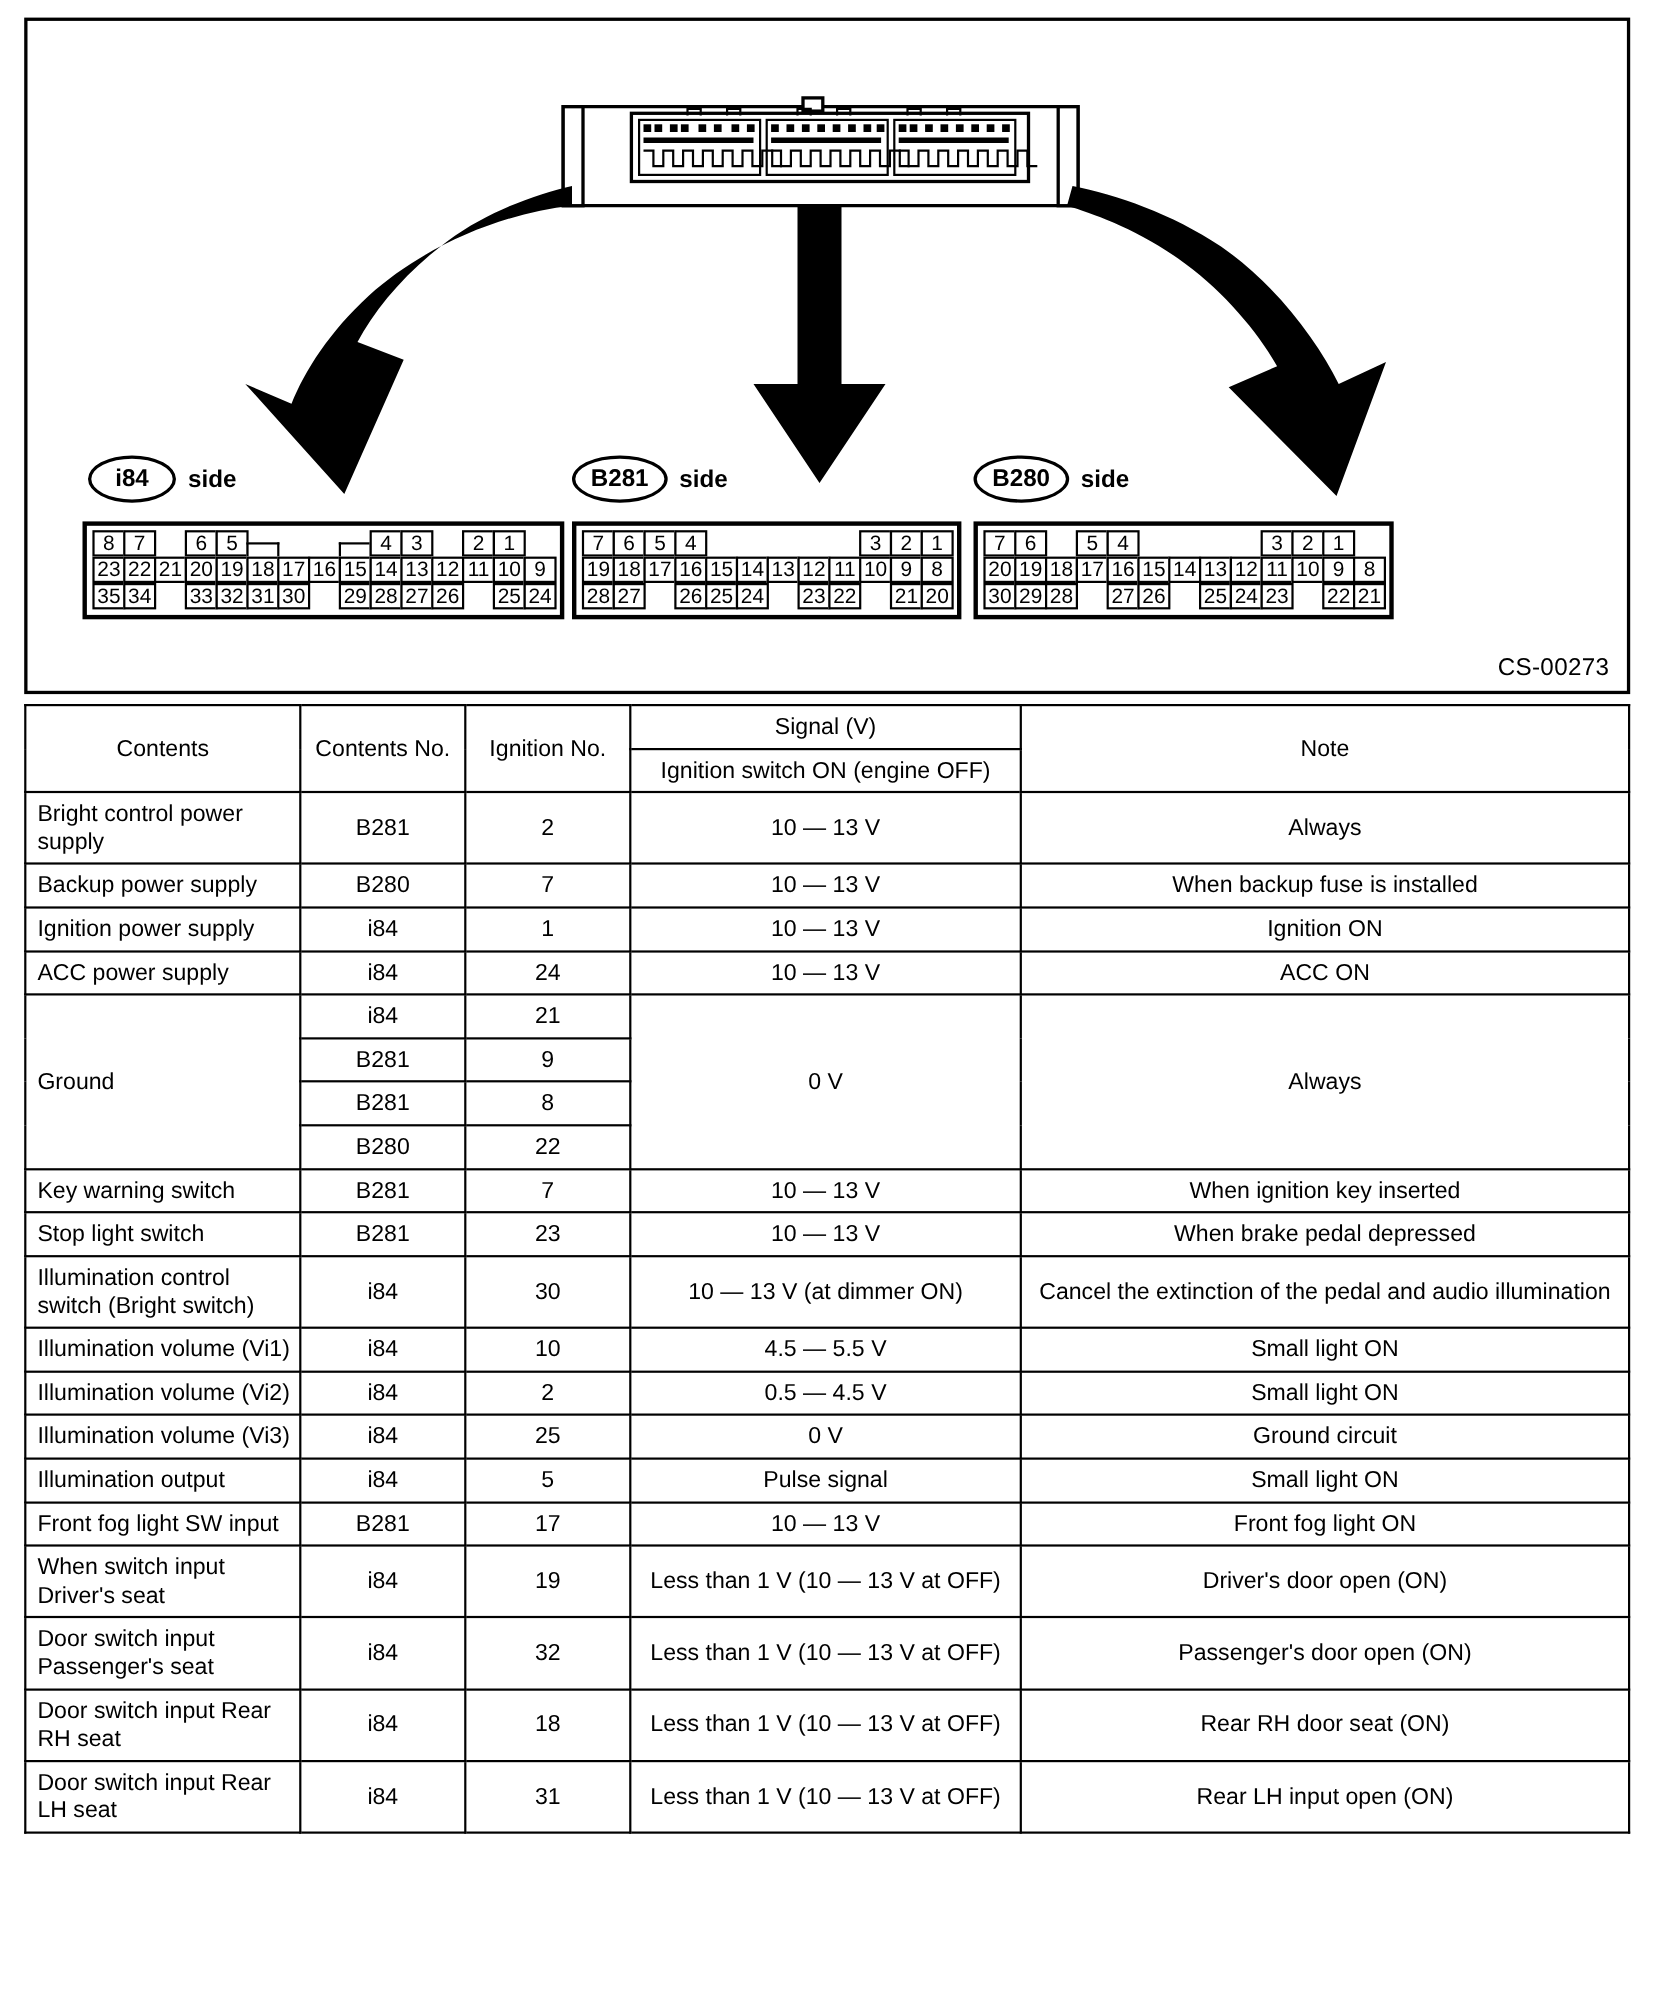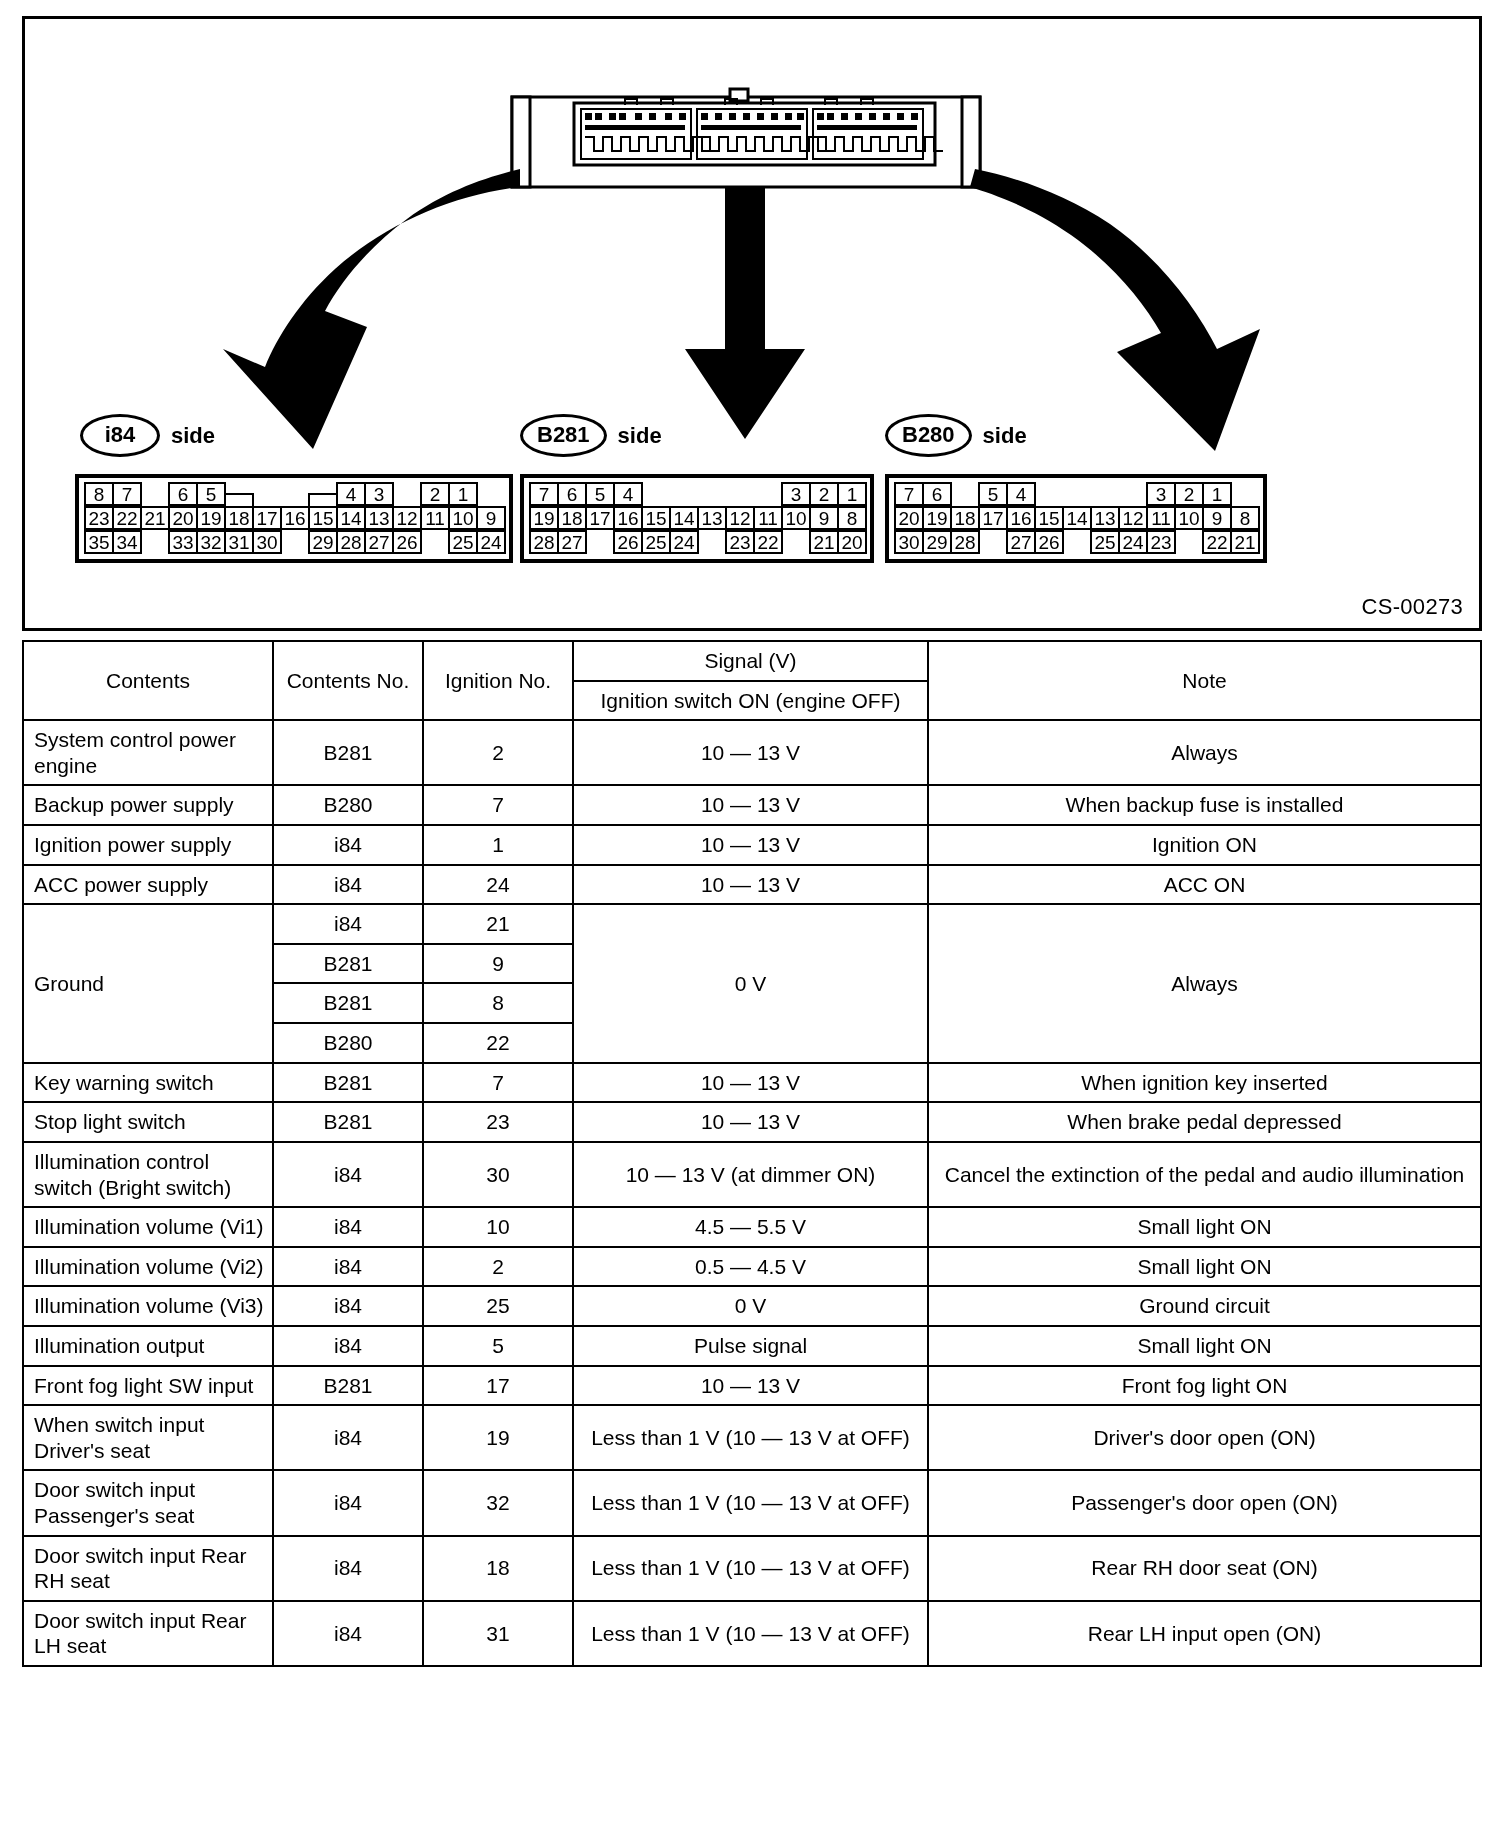--- a/index.html
+++ b/index.html
@@ -409,21 +409,21 @@
         <th rowspan="2">Ignition No.</th>
         <th>Signal (V)</th>
         <th rowspan="2">Note</th>
       </tr>
       <tr>
         <th>Ignition switch ON (engine OFF)</th>
       </tr>
     </thead>
     <tbody id="spec-body">
         <tr>
-          <td class="left">System control power engine</td>
+          <td class="left">Bright control power supply</td>
           <td>B281</td>
           <td>2</td>
           <td>10 — 13 V</td>
           <td>Always</td>
         </tr>
         <tr>
           <td class="left">Backup power supply</td>
           <td>B280</td>
           <td>7</td>
           <td>10 — 13 V</td>

